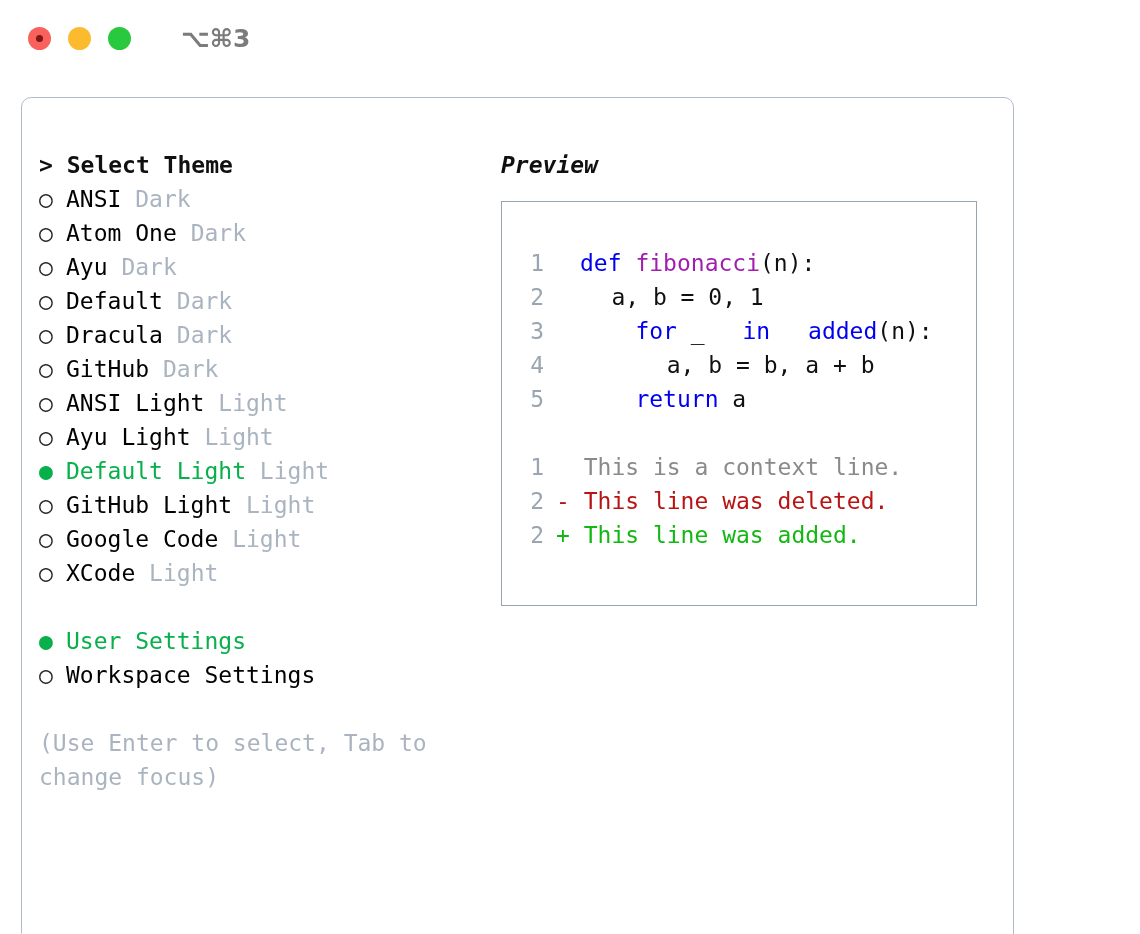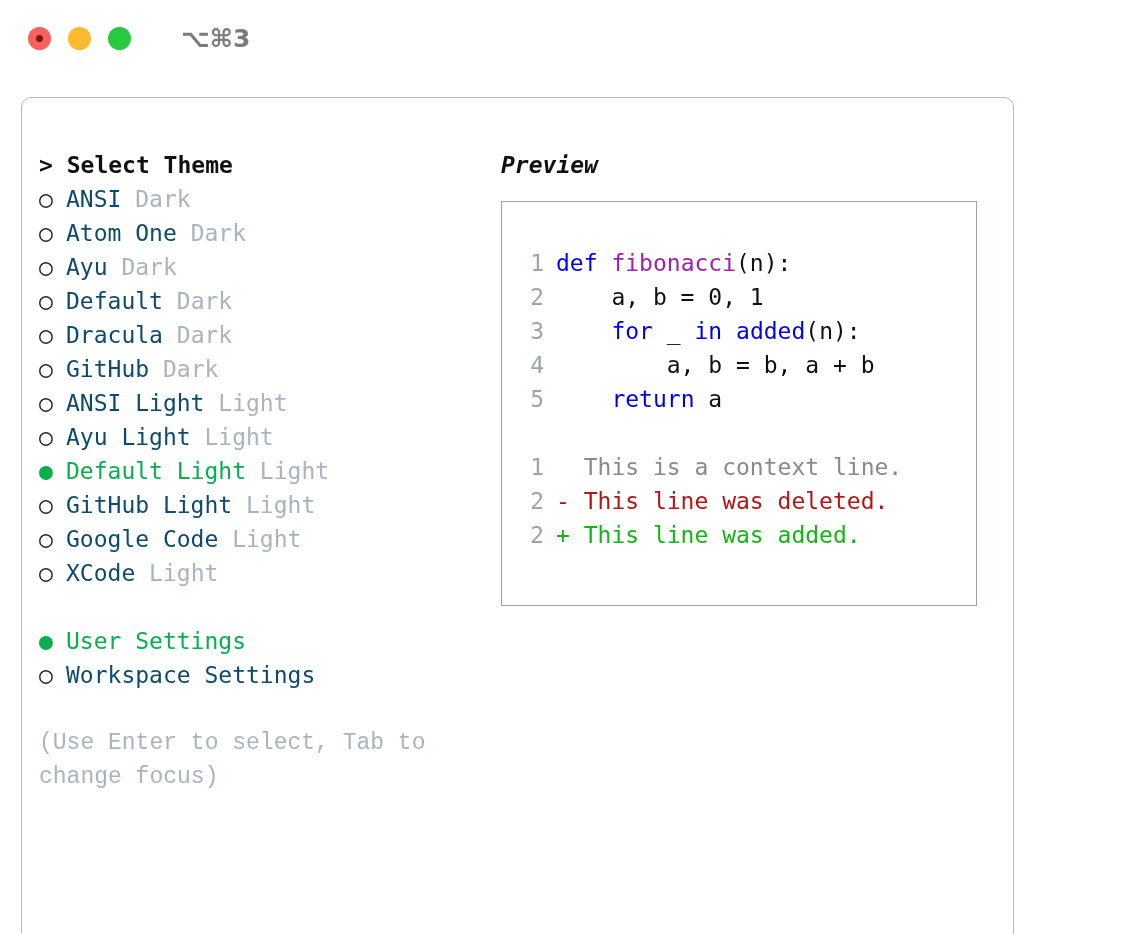--- a/index.html
+++ b/index.html
@@ -113,35 +113,34 @@
   }
   .marker {
     width: 27px;
     flex: 0 0 27px;
     color: #2b2b2b;
     font-size: 23px;
     line-height: 34px;
     display: inline-block;
   }
   .marker.selected { color: #07b04a; }
-  .opt-label { color: #0c4a6e; }
+  .opt-label { color: #000000; }
   .opt-row.selected .opt-label { color: #07b04a; }
   .opt-tag {
     color: #a9b4c0;
   }
 
   .spacer-row { height: 34px; }
 
   .hint {
     font-size: 23px;
     line-height: 34px;
     color: #a9b4c0;
     white-space: pre-wrap;
     width: 400px;
-    font-family: Liberation Mono, monospace;
   }
 
   
   .right-col {
     position: absolute;
     left: 479px;
     top: 50px;
     width: 480px;
   }
   .preview-title {
@@ -169,21 +168,21 @@
     padding-left: 16px;
   }
   .lineno {
     width: 26px;
     flex: 0 0 26px;
     text-align: right;
     color: #9aa5b1;
     margin-right: 12px;
   }
   .code-text { color: #101010; }
-  .tok-kw   { color: #0000f0; }
+  .tok-kw   { color: #0000f0; margin-left: 24px; }
   .tok-fn   { color: #a21caf; }
   .tok-plain{ color: #101010; }
 
   .blank-line { height: 34px; }
 
   .diff-ctx  { color: #8a8a8a; }
   .diff-del  { color: #b91414; }
   .diff-add  { color: #12b812; }
 </style>
 </head>

